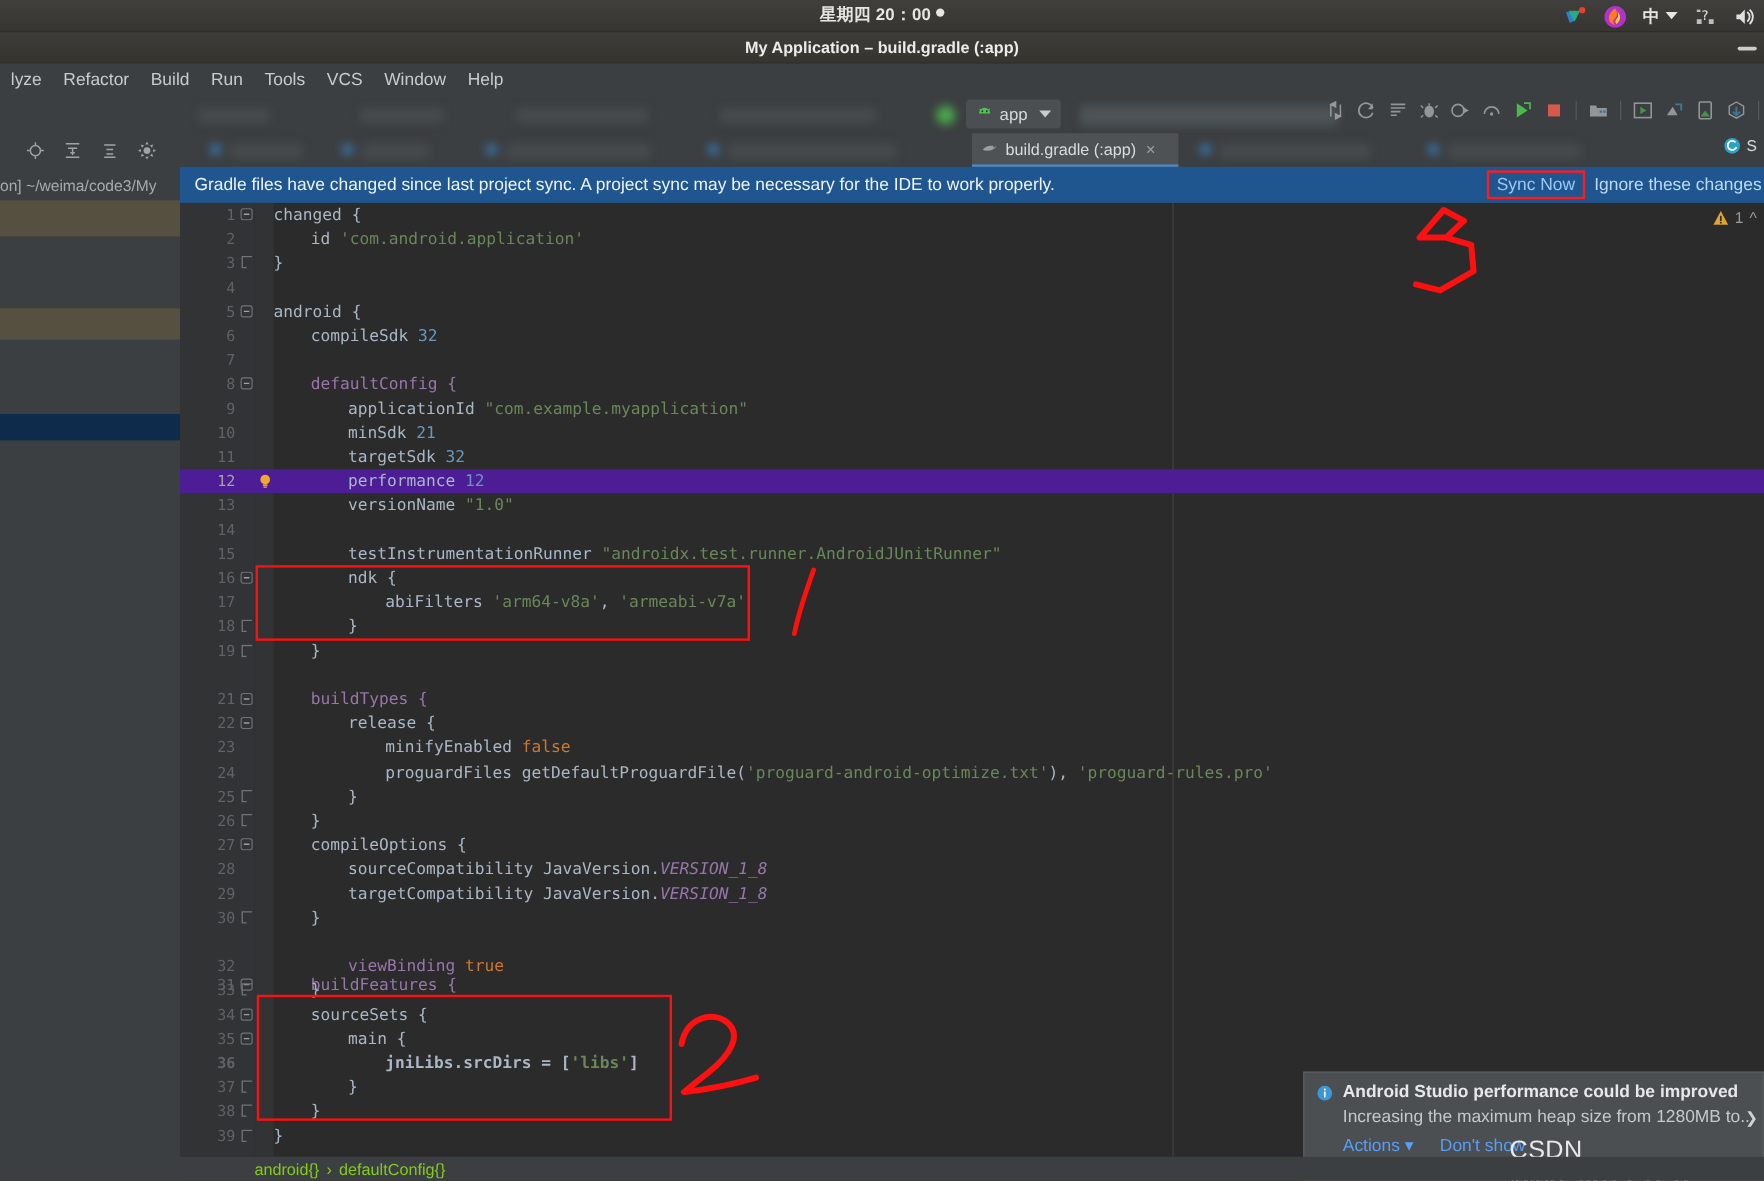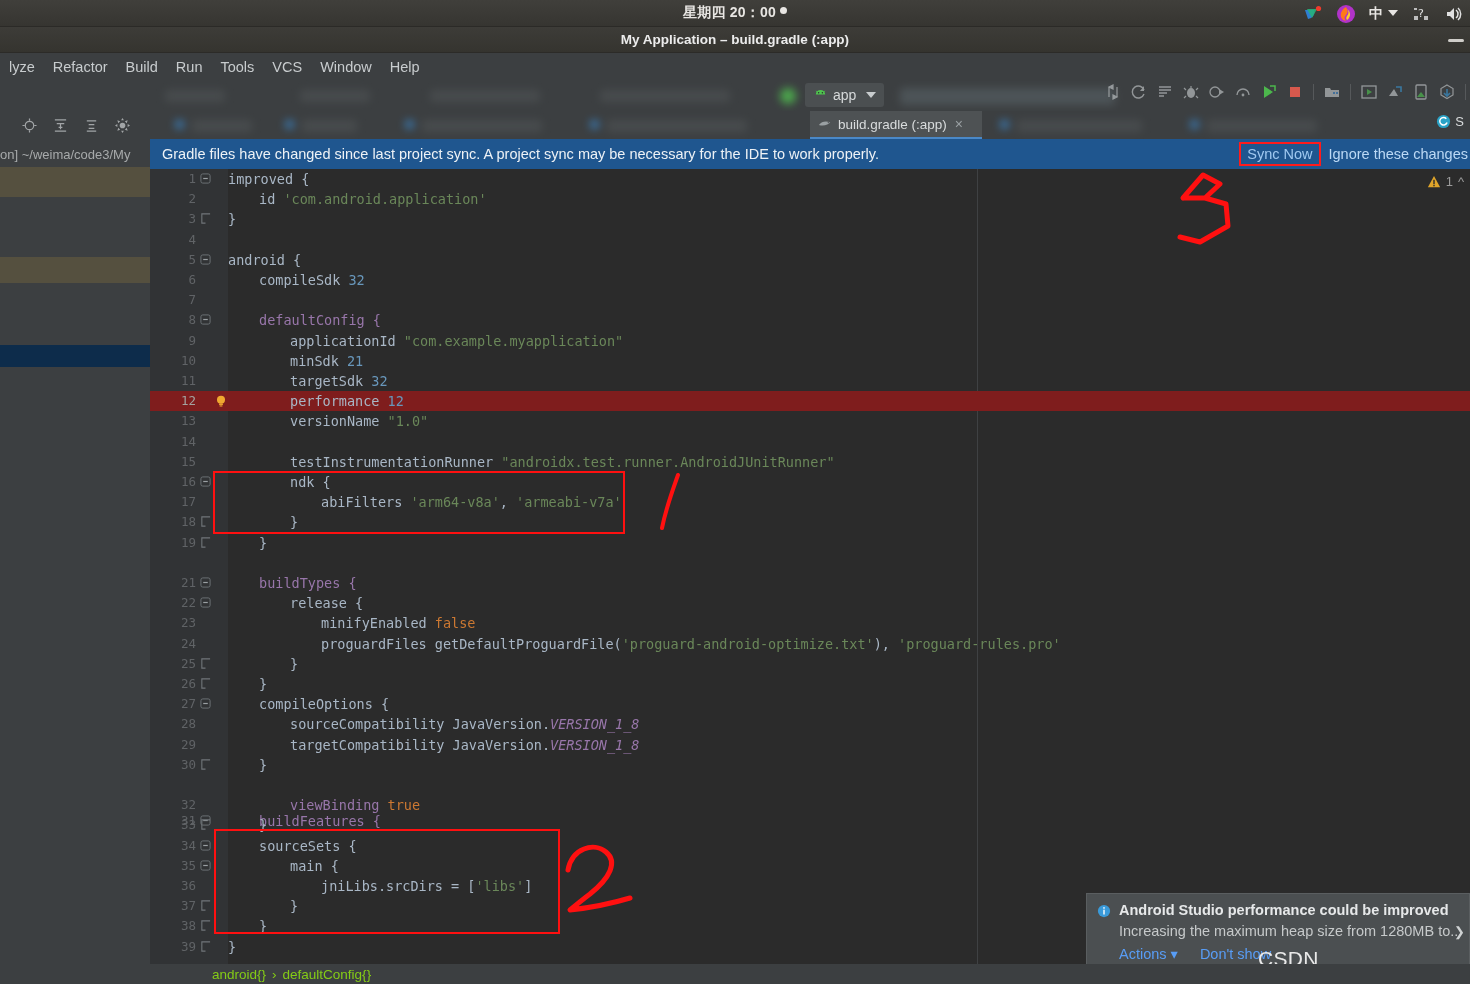--- a/index.html
+++ b/index.html
@@ -123,21 +123,21 @@
   .gutter {
     position:absolute; left:0; top:0; width:62px; height:795px; background:#313335;
   }
   .gutter-fold {
     position:absolute; left:62px; top:0; width:16px; height:795px; background:#313335;
   }
   .code-area { position:absolute; left:0; top:0; width:1320px; height:795px; }
   .vline { position:absolute; left:827px; top:0; width:1px; height:795px; background:#3f4143; }
 
   .row { position:absolute; left:0; width:1320px; height:20.2px; }
-  .row.cur { background:#7f1d1d; }
+  .row.cur { background:#4c1d95; }
   .ln { position:absolute; left:0; width:46px; text-align:right;
         color:#606366; font-size:12.5px; font-family:"DejaVu Sans Mono", monospace;
         line-height:20.2px; }
   .ln.cur { color:#a4a3a0; }
   .code { position:absolute; left:56px; font-size:13.5px;
           font-family:"DejaVu Sans Mono", monospace; line-height:20.2px;
           color:#a9b7c6; white-space:pre; }
   .fold { position:absolute; left:50px; width:11px; height:11px; top:4px; }
 
   .kw  { color:#cc7832; }
@@ -387,21 +387,21 @@
     <div class="gutter"></div>
     <div class="gutter-fold"></div>
     <div class="vline"></div>
     <div class="code-area" id="code-area">
         <div class="row" style="top: 0px;">
           <div class="ln" style="top: 0px;">1</div>
           <svg class="fold" viewBox="0 0 12 12">
             <rect x="1" y="1" width="10" height="10" rx="2" stroke="#707579" fill="none"></rect>
             <path d="M3.5 6 h5" stroke="#9aa0a3" stroke-width="1.3"></path>
           </svg>
-          <div class="code" style="left: 78px;"><span class="plain">improved {</span></div>
+          <div class="code" style="left: 78px;"><span class="plain">changed {</span></div>
         </div>
         <div class="row" style="top: 20.2px;">
           <div class="ln" style="top: 0px;">2</div>
           <div class="code" style="left: 109px;"><span class="plain">id </span><span class="str">'com.android.application'</span></div>
         </div>
         <div class="row" style="top: 40.4px;">
           <div class="ln" style="top: 0px;">3</div>
           <svg class="fold" viewBox="0 0 12 12">
             <path d="M11 1 h-9 v10 h4" stroke="#707579" fill="none" stroke-width="1.2"></path>
           </svg>
@@ -583,21 +583,21 @@
           <div class="code" style="left: 109px;"><span class="plain">sourceSets {</span></div>
         </div>
         <div class="row" style="top: 686.8px;">
           <div class="ln" style="top: 0px;">35</div>
           <svg class="fold" viewBox="0 0 12 12">
             <rect x="1" y="1" width="10" height="10" rx="2" stroke="#707579" fill="none"></rect>
             <path d="M3.5 6 h5" stroke="#9aa0a3" stroke-width="1.3"></path>
           </svg>
           <div class="code" style="left: 140px;"><span class="plain">main {</span></div>
         </div>
-        <div class="row" style="top: 707px;">
+        <div class="row" style="top: 707px; font-weight: bold;">
           <div class="ln" style="top: 0px;">36</div>
           <div class="code" style="left: 171px;"><span class="plain">jniLibs.srcDirs = [</span><span class="str">'libs'</span><span class="plain">]</span></div>
         </div>
         <div class="row" style="top: 727.2px;">
           <div class="ln" style="top: 0px;">37</div>
           <svg class="fold" viewBox="0 0 12 12">
             <path d="M11 1 h-9 v10 h4" stroke="#707579" fill="none" stroke-width="1.2"></path>
           </svg>
           <div class="code" style="left: 140px;"><span class="plain">}</span></div>
         </div>

